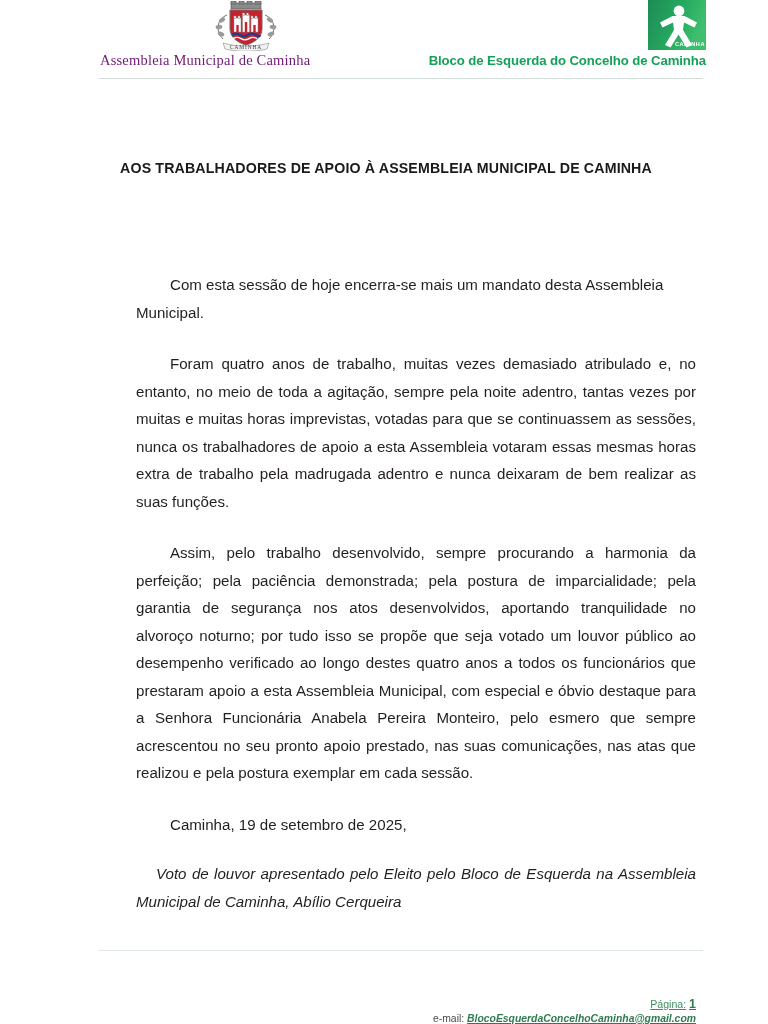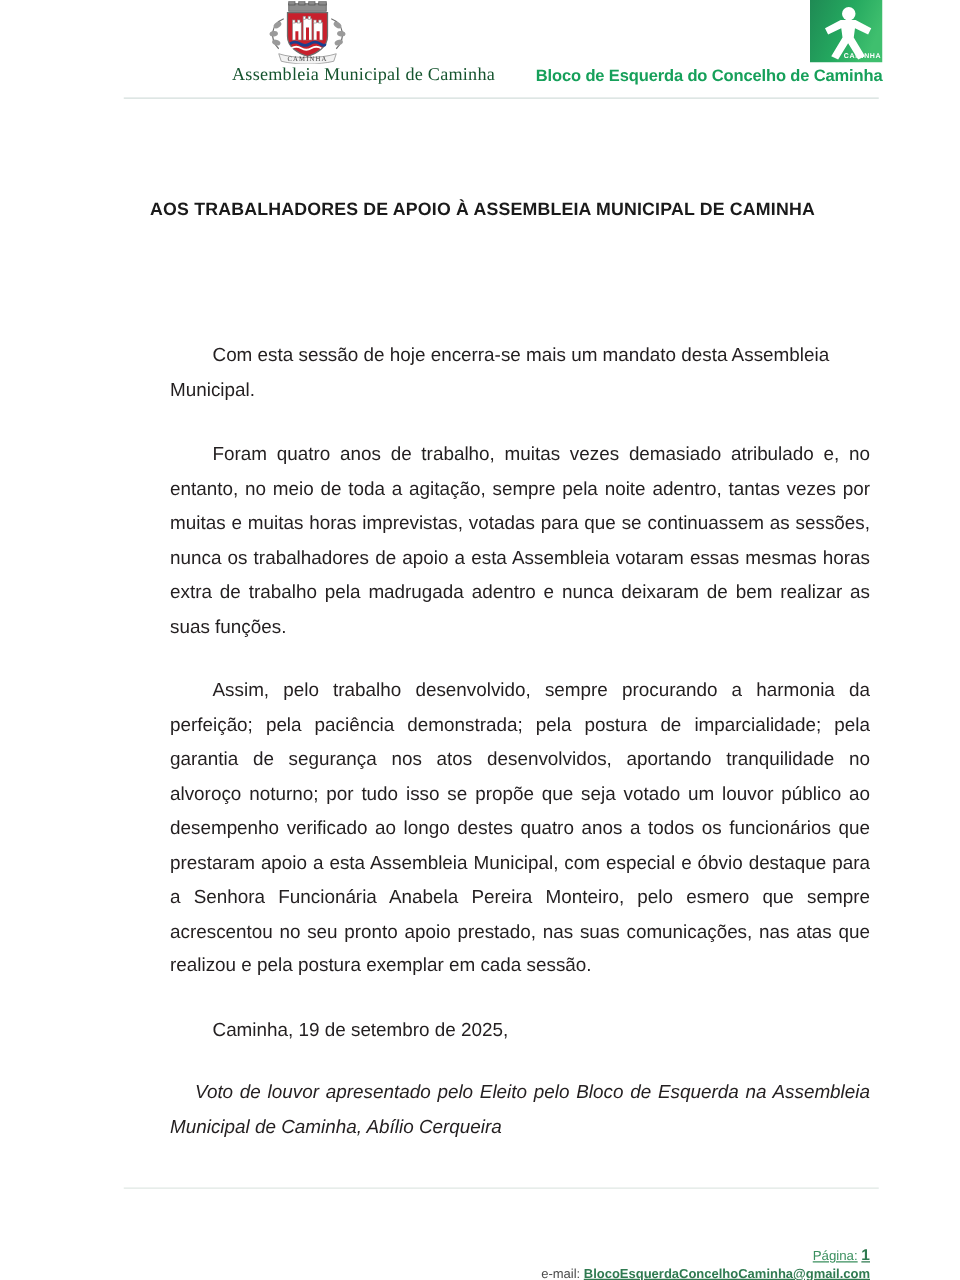--- a/index.html
+++ b/index.html
@@ -46,25 +46,25 @@
     width: 300px;
     text-align: center;
   }
   .coat-of-arms {
     display: block;
     margin: 1px auto 0 auto;
   }
   .hdr-left-title {
     font-family: "Liberation Serif", serif;
     font-size: 14.5px;
-    color: #14532d;
+    color: #701a75;
     letter-spacing: 0.2px;
     margin-top: 1px;
     white-space: nowrap;
-    text-align: right;
+    text-align: left;
     padding-left: 4px;
   }
 
   
   .hdr-right {
     position: absolute;
     right: 62px;
     top: 0;
     text-align: left;
   }
@@ -170,20 +170,21 @@
     font-weight: bold;
     font-size: 12.4px;
     color: #2f7a50;
     text-decoration: underline;
   }
   .footer .email-line .lbl { color: #4a4a4a; text-align: center; }
   .footer .email-line .val {
     font-weight: bold;
     color: #2f7a50;
     text-decoration: underline;
+    font-style: italic;
   }
   .footer .phone-line .lbl {
     font-weight: bold;
     color: #2f7a50;
   }
   .footer .phone-line .name { color: #4a4a4a; }
   .footer .phone-line .num {
     font-weight: bold;
     color: #2f7a50;
   }

